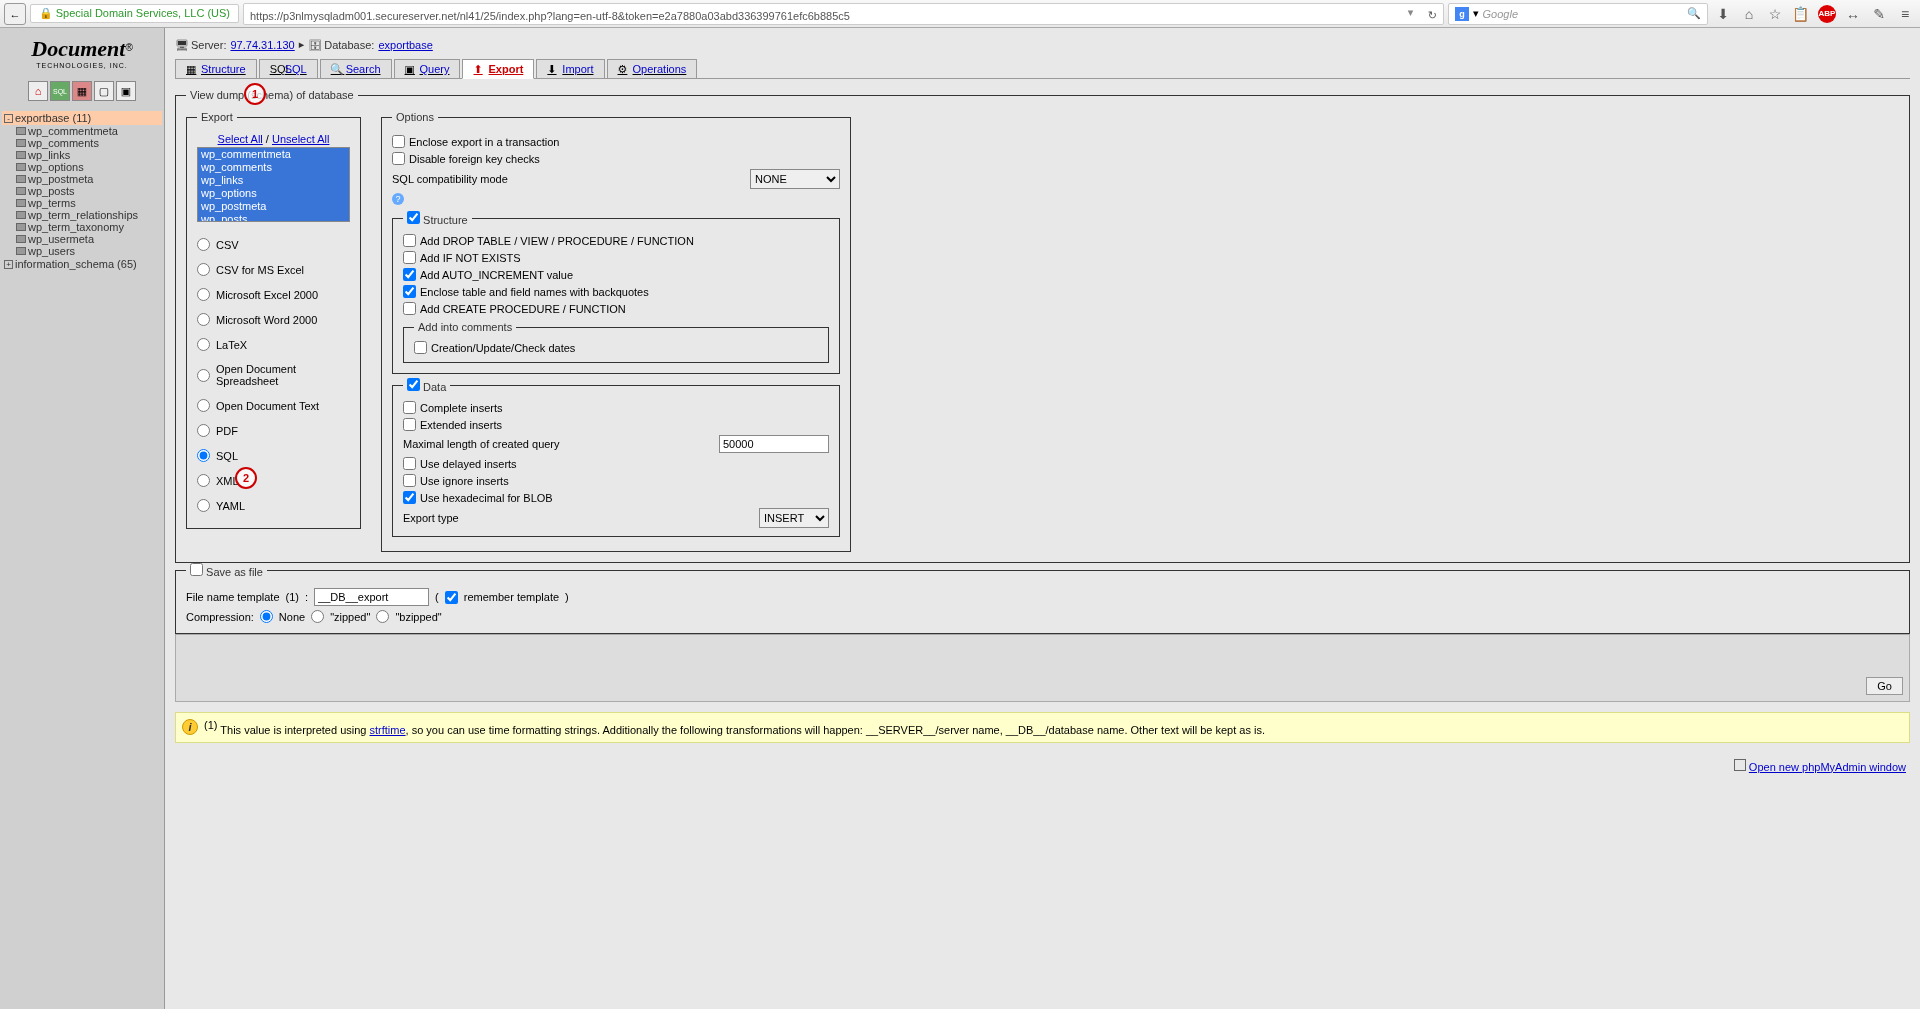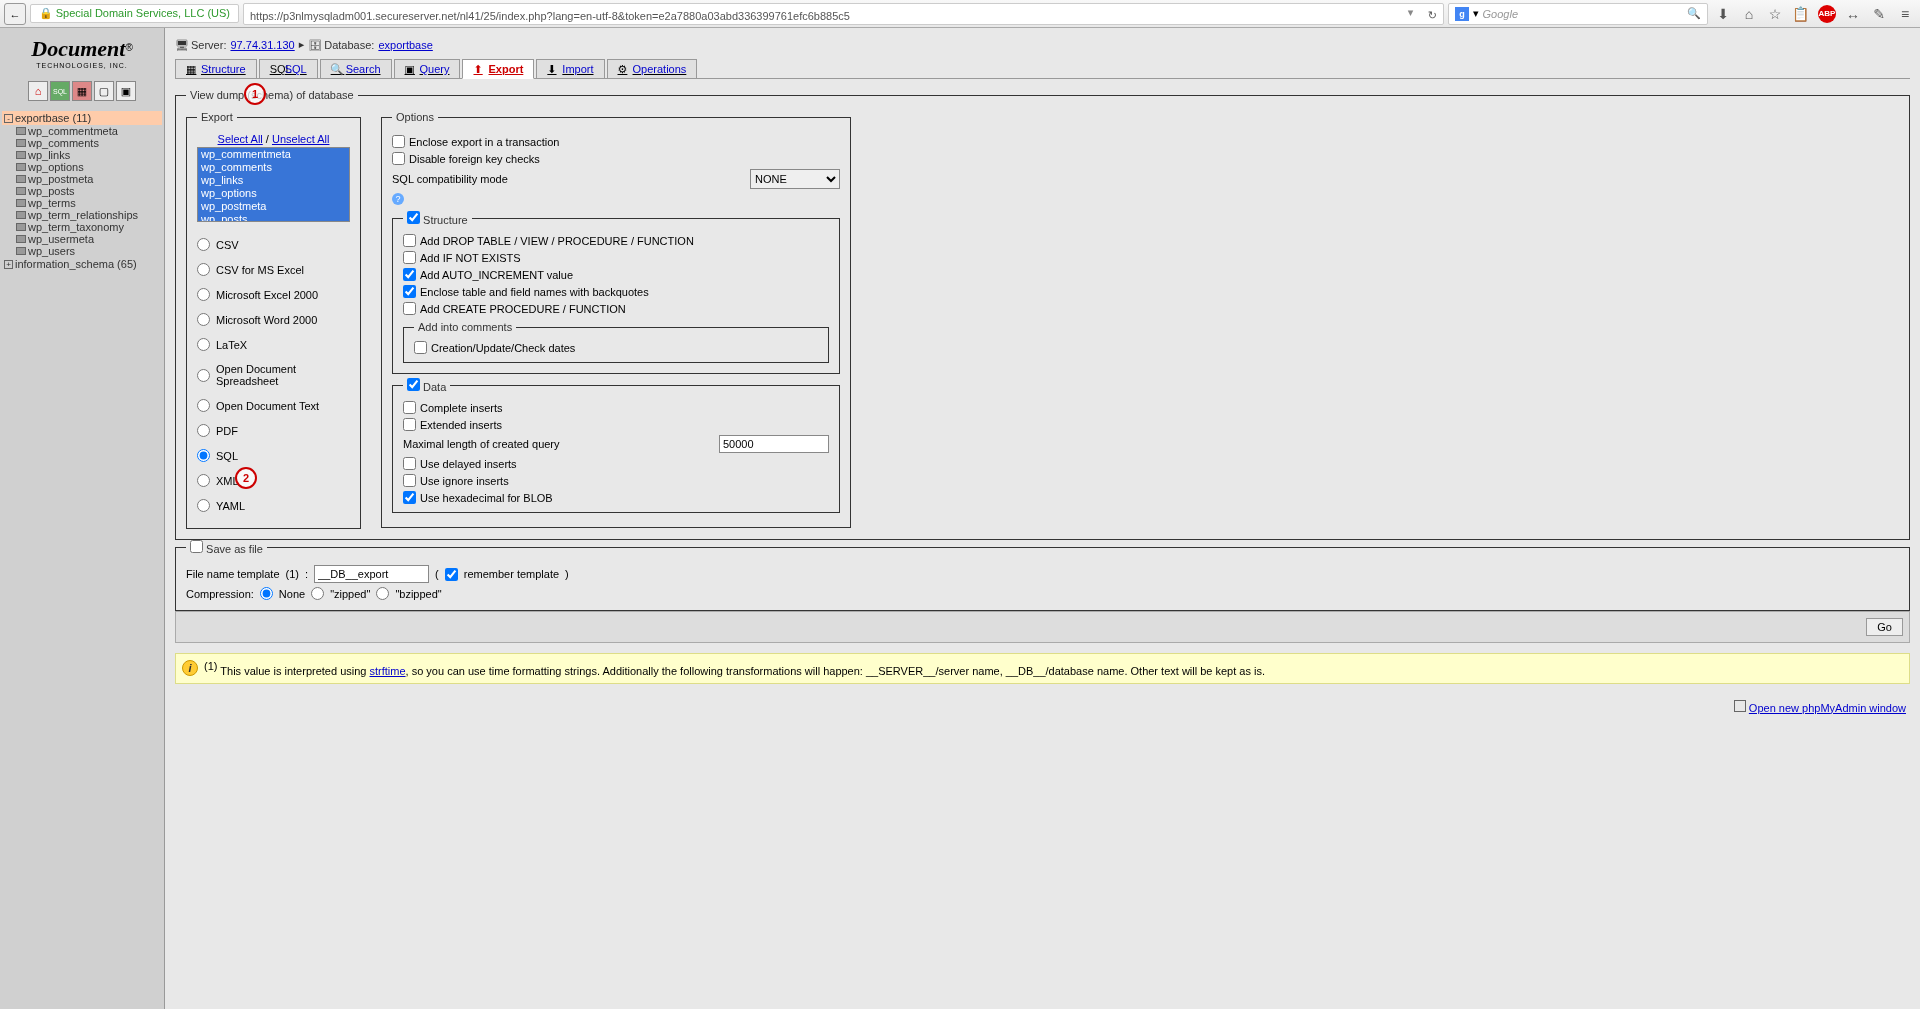--- a/index.html
+++ b/index.html
@@ -68,21 +68,21 @@
 .options-box { flex:1; max-width:470px;}
 .opt-row { padding: 2px 0; display:flex; align-items:center; gap:4px;}
 .opt-row label{white-space:normal;}
 input[type=text]{ border:1px solid #888; padding:1px 3px; height:18px;}
 select{border:1px solid #888; height:20px;}
 
 .save-row{display:flex; align-items:center; gap:6px;}
 .comp-row{display:flex; align-items:center; gap:6px; padding-top:4px;}
 
 .go-bar { background:#ddd; border:1px solid #aaa; padding:6px; text-align:right; margin-bottom:10px;}
-.go-btn { padding:2px 10px; border:1px solid #999; background:#eee;}
+.go-btn { padding:2px 10px; border:1px solid #999; background:#eee;margin-top:36px;}
 
 .note-box { background:#ffffcc; border:1px solid #dd8; padding:6px; display:flex; align-items:flex-start; gap:6px;}
 .info-icon{width:16px;height:16px;background:#ffcc33;border-radius:50%;border:1px solid #cc9900;display:flex;align-items:center;justify-content:center;font-weight:bold;font-style:italic;color:#333;}
 .note-box a{color:#0000cc; text-decoration:underline;}
 
 .footer-link { text-align:right; padding:16px 4px;}
 .footer-link a{color:#0000cc;}
 .win-icon{display:inline-block;width:12px;height:12px;border:1px solid #666;margin-right:3px;}
 
 .circle-annot { position: absolute; width: 22px; height: 22px; border: 2px solid #c00; border-radius: 50%; display: flex; align-items: center; justify-content: center; color: #c00; font-weight: bold; background: rgba(255,255,255,0.7); font-size:11px;}
@@ -333,20 +333,25 @@
                 <label>Use delayed inserts</label>
               </div>
             <div class="opt-row">
                 <input type="checkbox" style="">
                 <label>Use ignore inserts</label>
               </div>
             <div class="opt-row">
                 <input type="checkbox" checked="" style="">
                 <label>Use hexadecimal for BLOB</label>
               </div>
+            <div class="opt-row">
+              <span>Export type</span>
+              <span style="flex:1"></span>
+              <select style="width:70px"><option>INSERT</option></select>
+            </div>
           </fieldset>
         </fieldset>
       </div>
     </fieldset>
 
     <fieldset>
       <legend><input type="checkbox" style=""> <span>Save as file</span></legend>
       <div class="save-row">
         <span>File name template</span>
         <sup>(1)</sup>

